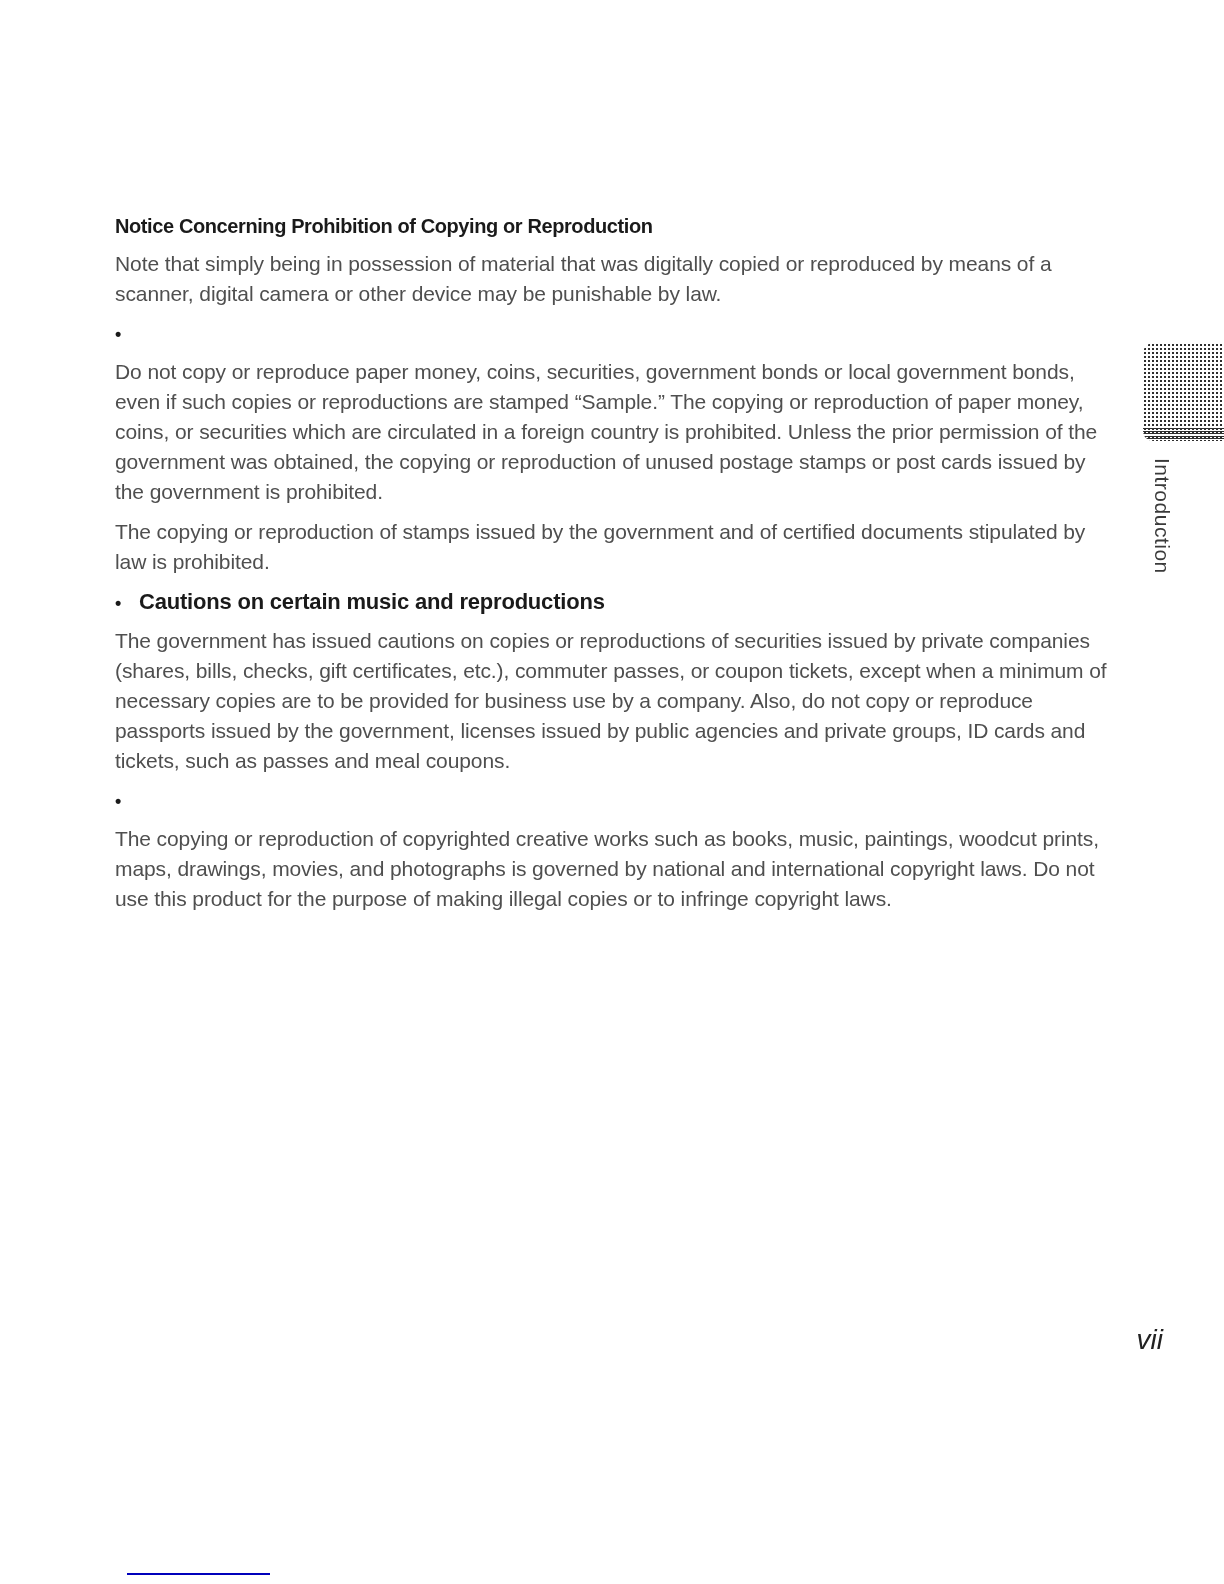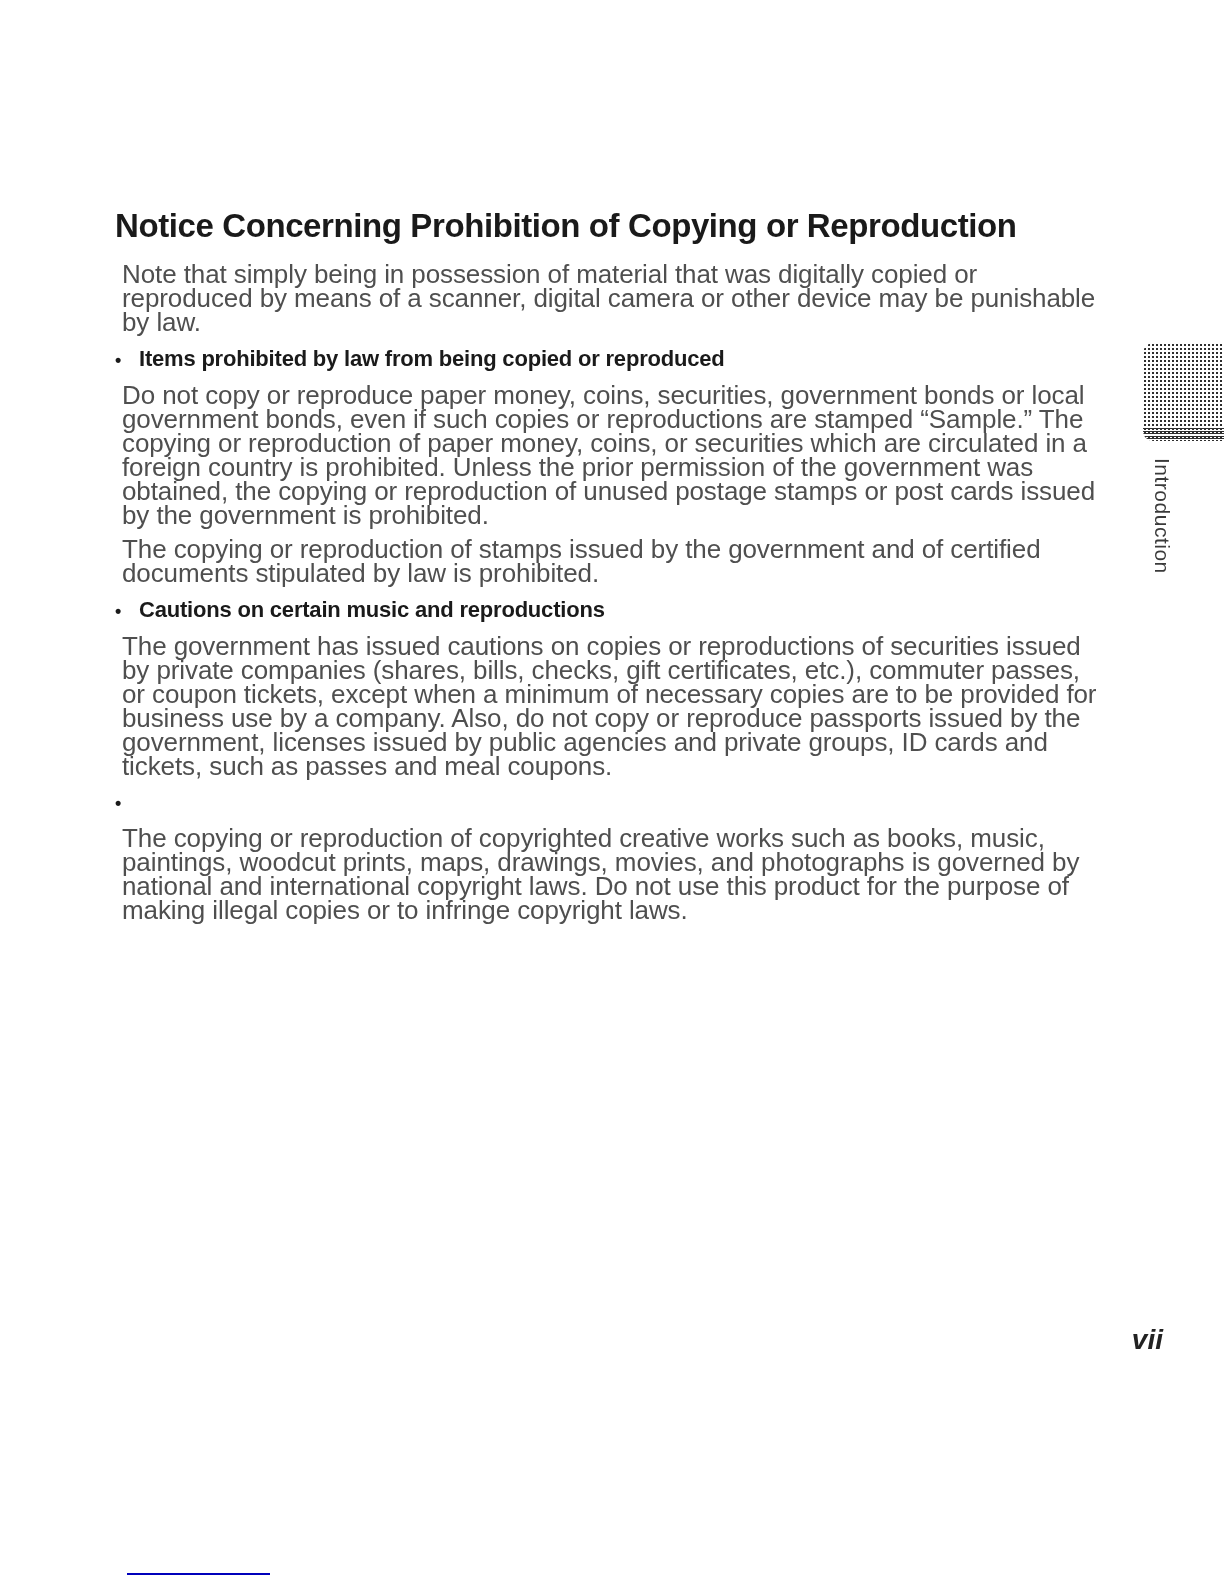--- a/index.html
+++ b/index.html
@@ -18,31 +18,31 @@
     background:#ffffff;
     overflow:hidden;
     font-family:"Liberation Sans","DejaVu Sans",sans-serif;
   }
   .content{
     position:absolute;
     left:115px;top:208px;
     width:992px;
   }
   h1.doc-title{
-    margin:0 0 18px 0;
-    font-size:33px;
+    margin:0 0 5px 0;
+    font-size:20px;
     line-height:36px;
     font-weight:700;
     letter-spacing:-0.4px;
     color:var(--heading-text);
   }
   p.body{
-    margin:0 0 10px 7px;
-    font-size:26px;
-    line-height:24px;
+    margin:0 0 10px 0;
+    font-size:21px;
+    line-height:30px;
     font-weight:400;
     color:var(--body-text);
     letter-spacing:-0.1px;
   }
   h2.bullet-heading{
     margin:4px 0 8px 0;
     font-size:22px;
     line-height:30px;
     font-weight:700;
     letter-spacing:-0.2px;
@@ -77,21 +77,21 @@
     font-size:21px;
     line-height:24px;
     letter-spacing:0.5px;
     color:var(--side-label);
   }
   .page-number{
     position:absolute;
     right:61px;top:1324px;
     font-size:28px;
     font-style:italic;
-    font-weight:700;
+    font-weight:400;
     color:var(--page-number);
   }
   .footer-rule{
     position:absolute;
     left:127px;top:1573px;
     width:143px;height:2px;
     background:var(--footer-rule);
   }
 </style>
 </head>
@@ -101,21 +101,20 @@
 
   <main class="content">
 
     <h1 class="doc-title">Notice Concerning Prohibition of Copying or Reproduction</h1>
 
     <p class="body">Note that simply being in possession of material that was digitally copied or reproduced by means of a scanner, digital camera or other device may be punishable by law.</p>
 
     <section>
       <h2 class="bullet-heading">
         <span class="bullet">•</span>
-        <span>Items prohibited by law from being copied or reproduced</span>
       </h2>
       <p class="body">Do not copy or reproduce paper money, coins, securities, government bonds or local government bonds, even if such copies or reproductions are stamped “Sample.” The copying or reproduction of paper money, coins, or securities which are circulated in a foreign country is prohibited. Unless the prior permission of the government was obtained, the copying or reproduction of unused postage stamps or post cards issued by the government is prohibited.</p>
       <p class="body">The copying or reproduction of stamps issued by the government and of certified documents stipulated by law is prohibited.</p>
     </section>
 
     <section>
       <h2 class="bullet-heading">
         <span class="bullet">•</span>
         <span>Cautions on certain music and reproductions</span>
       </h2>

